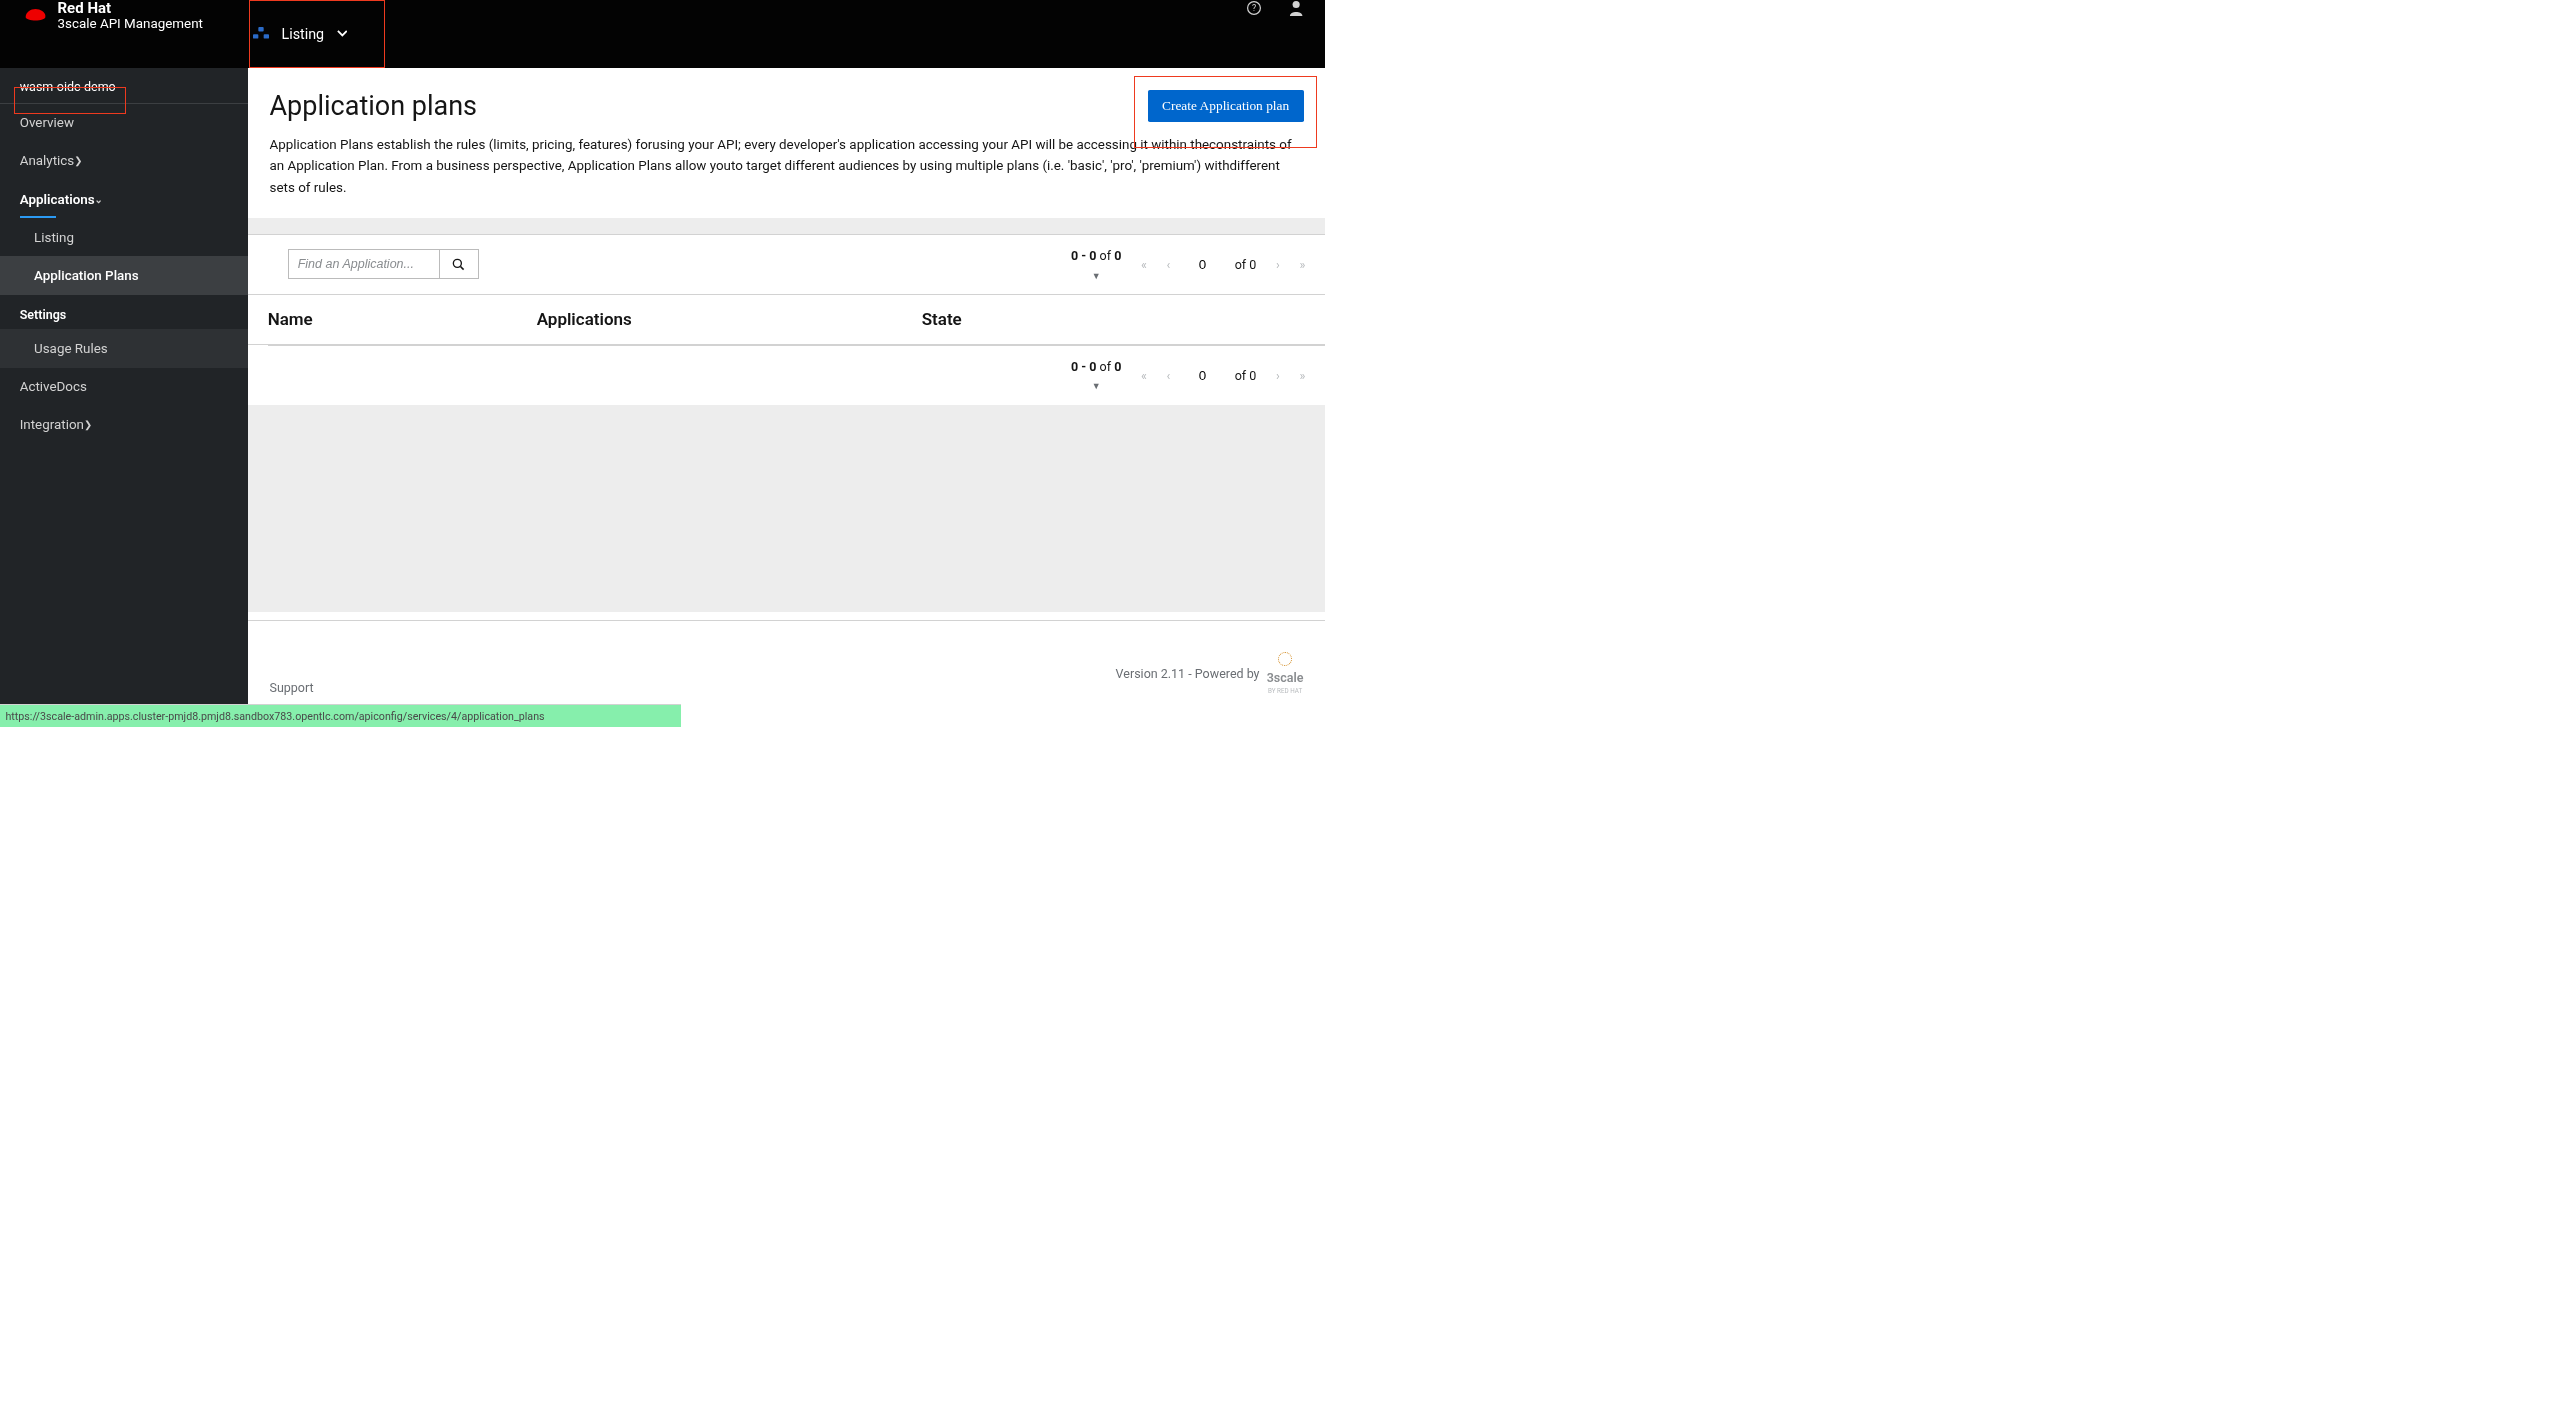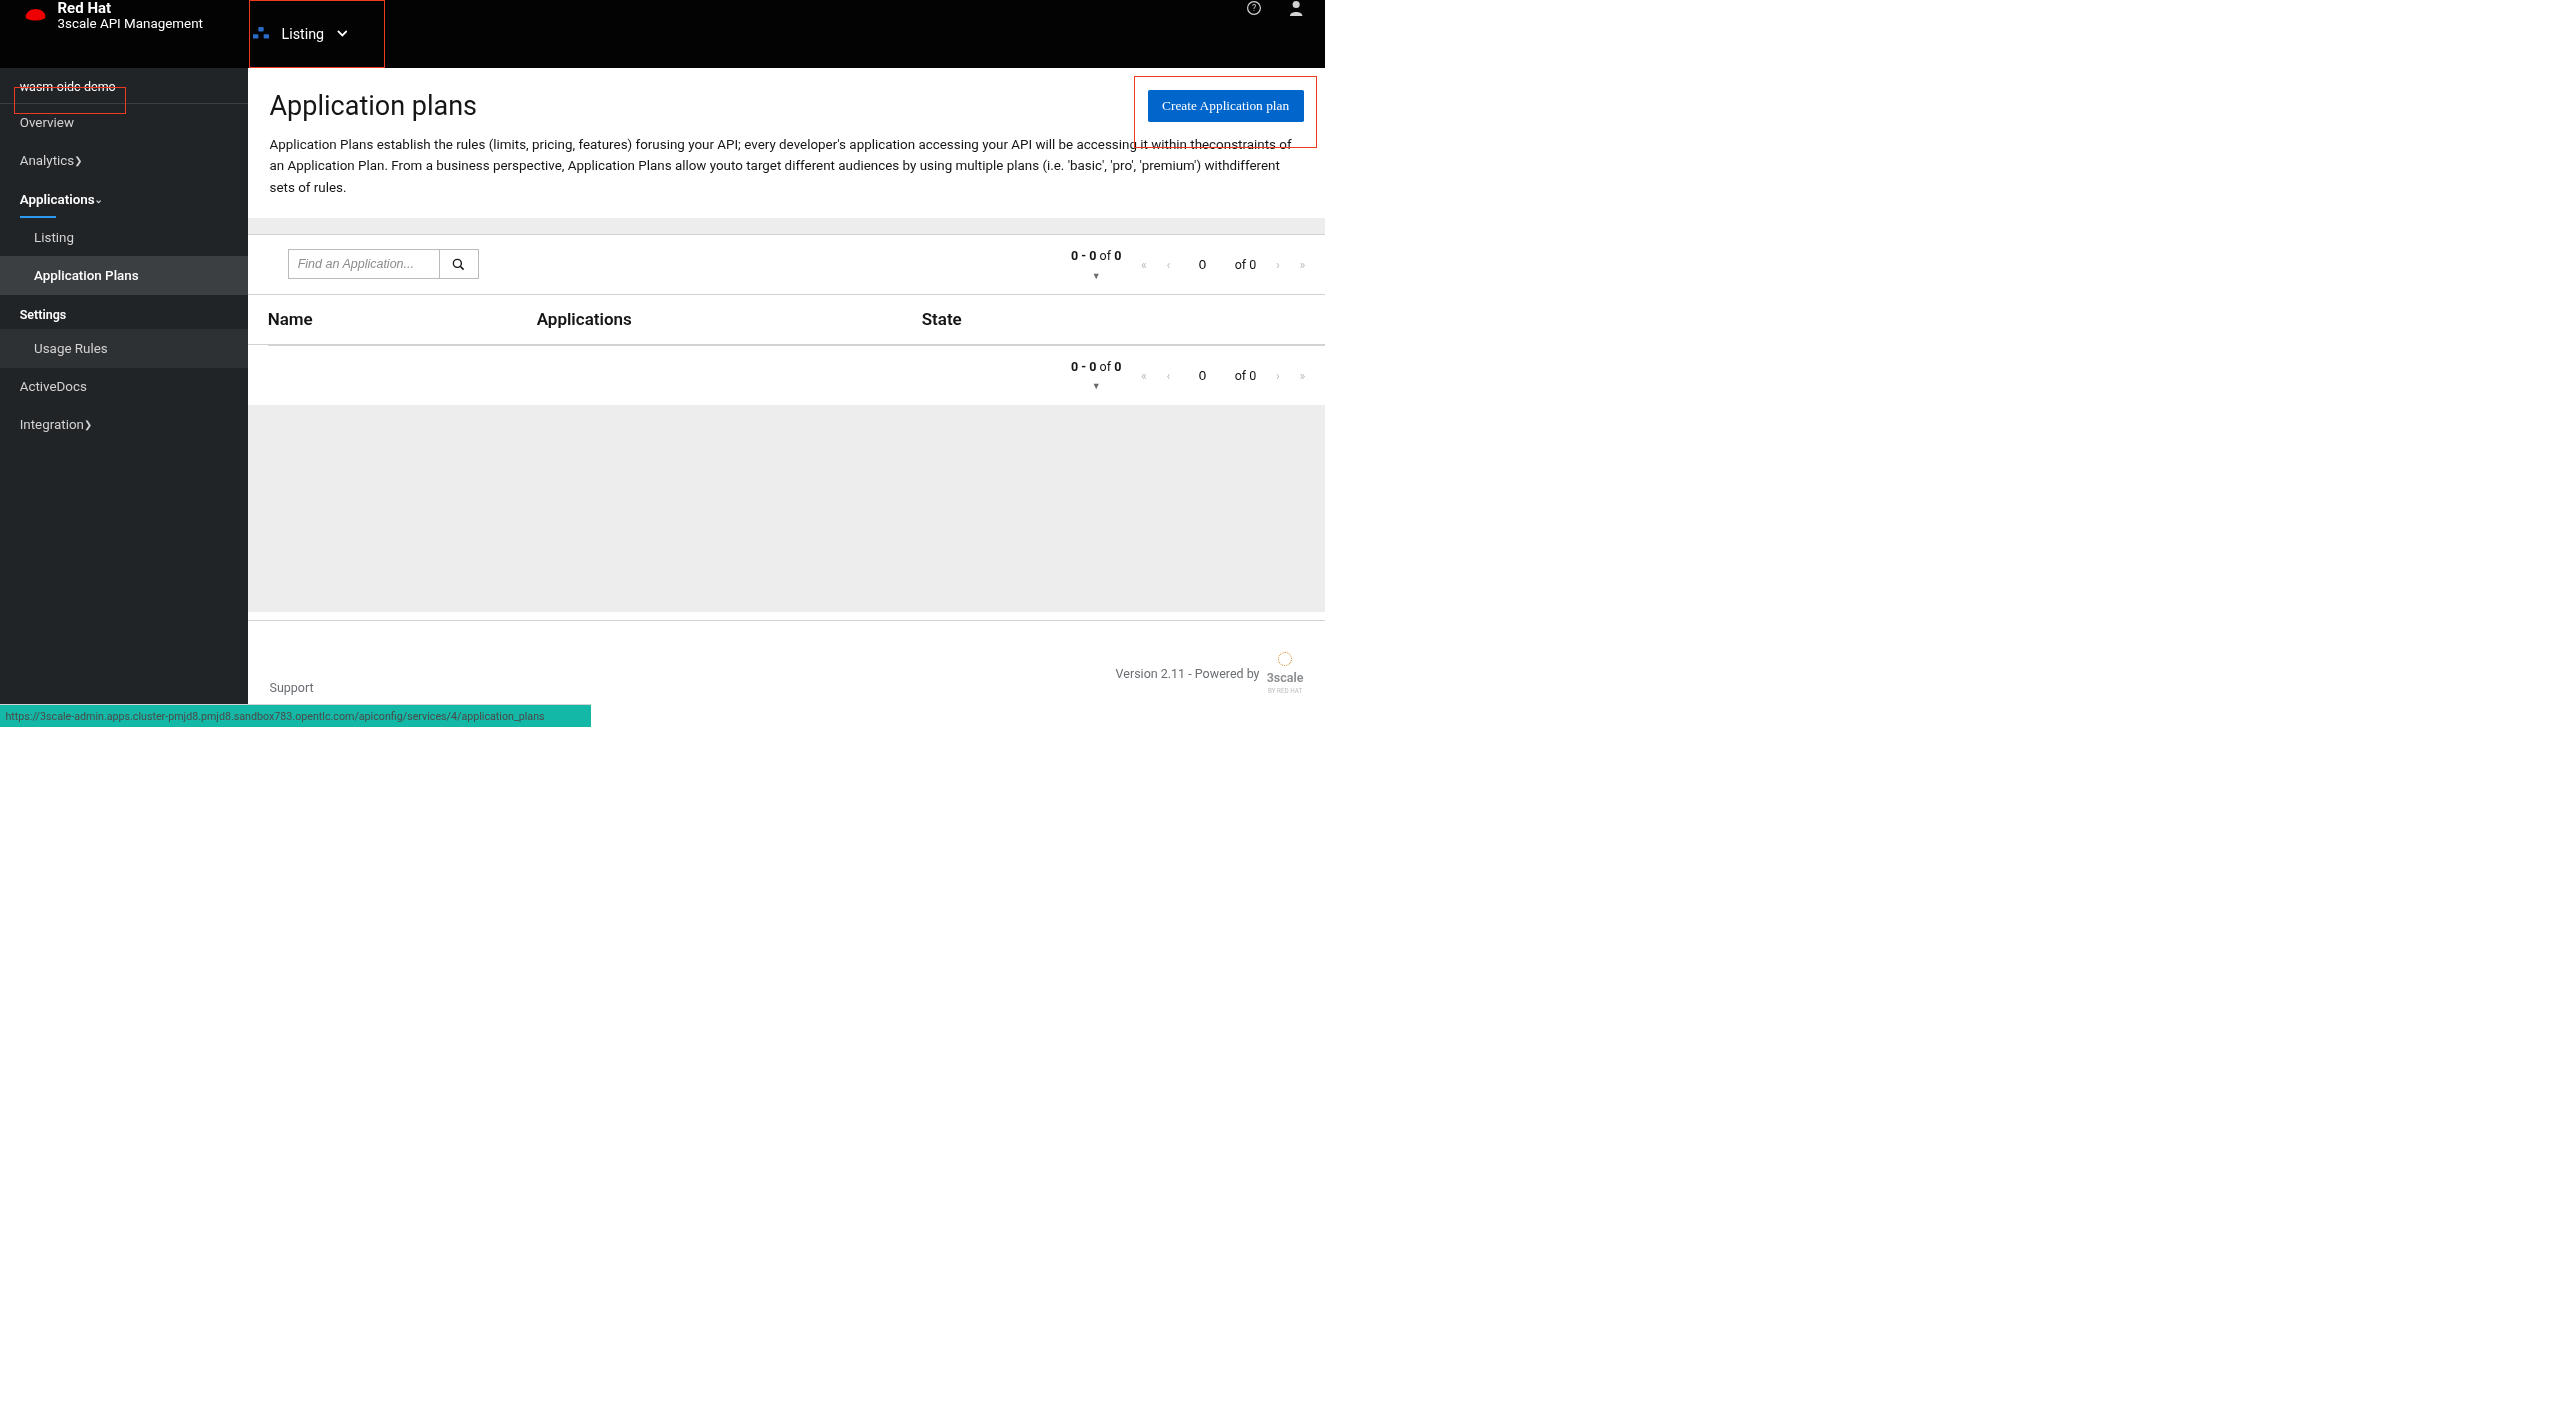--- a/index.html
+++ b/index.html
@@ -67,21 +67,21 @@
 .col-apps { width: 385px; }
 .col-state { flex: 1; }
 
 .toolbar.bottom { border-top: 0.9px solid #d2d2d2; justify-content: flex-end; }
 
 .footer-main { display: flex; align-items: flex-end; justify-content: space-between; padding: 31px 21.5px 0 21.5px; border-top: 0.9px solid #d2d2d2; font-size: 12.5px; color: #6a6e73; margin-top: 8px; }
 .powered { display: flex; align-items: center; gap: 7.2px; }
 .logo3scale { display: flex; align-items: center; gap: 3.6px; color: #8a8d90; flex-direction: column; }
 .logo3scale .ring { width: 14.3px; height: 14.3px; border: 1.8px dotted #d0871a; border-radius: 50%; }
 
-.statusbar { position: absolute; bottom: 0; left: 0; height: 23px; background: #14b8a6; border-top: 0.9px solid #d2d2d2; width: 591px; display: flex; align-items: center; padding: 0 5.4px; font-size: 10.7px; color: #4a4a4a; white-space: nowrap; overflow: hidden; }
+.statusbar { position: absolute; bottom: 0; left: 0; height: 23px; background: #86efac; border-top: 0.9px solid #d2d2d2; width: 681px; display: flex; align-items: center; padding: 0 5.4px; font-size: 10.7px; color: #4a4a4a; white-space: nowrap; overflow: hidden; }
 </style>
 </head>
 <body>
 
 <div class="header">
   <div class="logo-wrap">
     <span class="hat-icon">
       <svg viewBox="0 0 32 24">
           <path d="M4 16 C4 10, 10 6, 16 6 C22 6, 28 10, 28 14 L28 16 C28 18, 22 20, 16 20 C10 20, 4 18, 4 16 Z M6 14 C6 10, 11 7, 16 7 C21 7, 26 10, 26 13 L26 14 C22 12, 10 12, 6 14 Z"></path>
         </svg>

